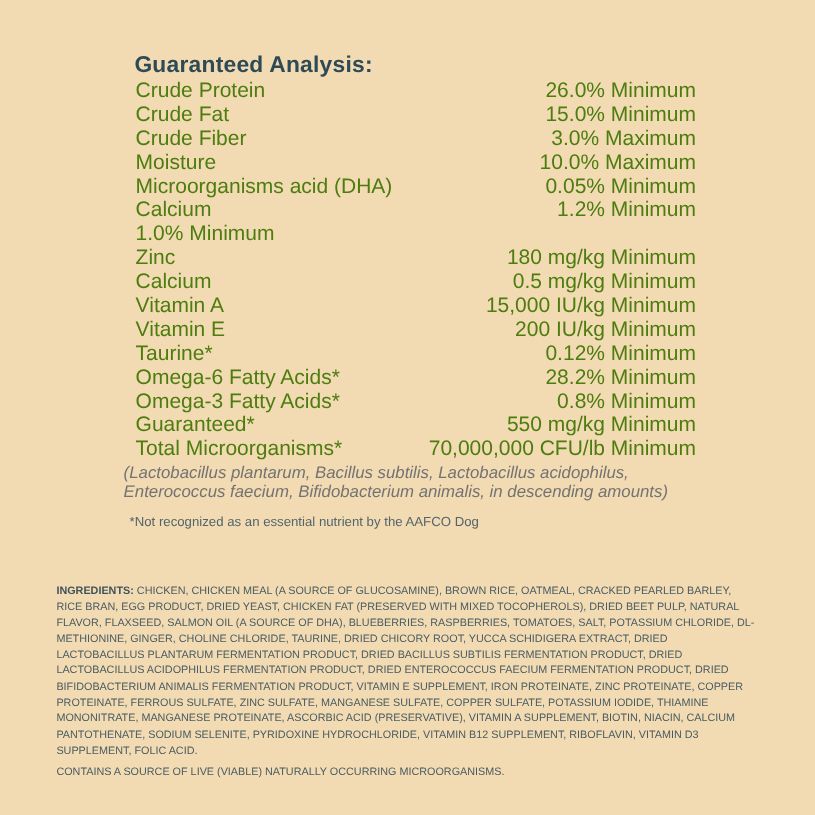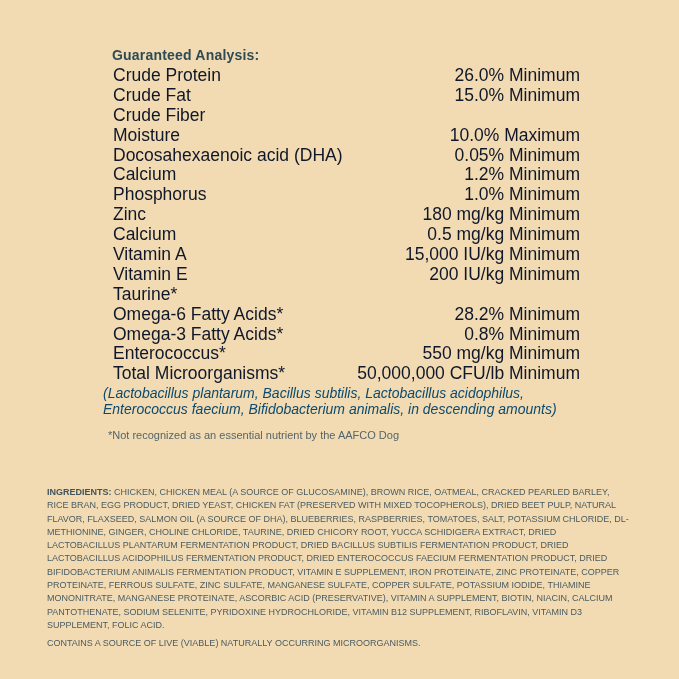--- a/index.html
+++ b/index.html
@@ -14,51 +14,51 @@
     background: #f2dbb2;
     font-family: "Liberation Sans", sans-serif;
     color: #5a6b6f;
     overflow: hidden;
   }
   .ga-title {
     position: absolute;
     left: 112px;
     top: 45px;
     margin: 0;
-    font-size: 14px;
+    font-size: 19px;
     line-height: 20px;
     font-weight: 700;
     color: #2d4a55;
     letter-spacing: 0.2px;
   }
   .ga-table {
     position: absolute;
     left: 113px;
     top: 66px;
     width: 467px;
   }
   .ga-row {
     display: flex;
     justify-content: space-between;
     align-items: baseline;
     height: 19.9px;
     line-height: 19.9px;
     font-size: 17.5px;
-    color: #0f172a;
+    color: #4d7c0f;
     white-space: nowrap;
   }
   .ga-row .ga-value { text-align: right; }
   .ga-note {
     position: absolute;
     left: 103px;
     top: 386px;
     font-size: 14px;
     line-height: 15.5px;
     font-style: italic;
-    color: #0c4a6e;
+    color: #737373;
     white-space: nowrap;
   }
   .footnote {
     position: absolute;
     left: 108px;
     top: 425px;
     font-size: 11px;
     line-height: 21.5px;
     color: #53656b;
     white-space: nowrap;
@@ -98,71 +98,72 @@
     <div class="ga-row">
       <span class="ga-label">Crude Protein</span>
       <span class="ga-value">26.0% Minimum</span>
     </div>
     <div class="ga-row">
       <span class="ga-label">Crude Fat</span>
       <span class="ga-value">15.0% Minimum</span>
     </div>
     <div class="ga-row">
       <span class="ga-label">Crude Fiber</span>
+      <span class="ga-value">3.0% Maximum</span>
     </div>
     <div class="ga-row">
       <span class="ga-label">Moisture</span>
       <span class="ga-value">10.0% Maximum</span>
     </div>
     <div class="ga-row">
-      <span class="ga-label">Docosahexaenoic acid (DHA)</span>
+      <span class="ga-label">Microorganisms acid (DHA)</span>
       <span class="ga-value">0.05% Minimum</span>
     </div>
     <div class="ga-row">
       <span class="ga-label">Calcium</span>
       <span class="ga-value">1.2% Minimum</span>
     </div>
     <div class="ga-row">
-      <span class="ga-label">Phosphorus</span>
       <span class="ga-value">1.0% Minimum</span>
     </div>
     <div class="ga-row">
       <span class="ga-label">Zinc</span>
       <span class="ga-value">180 mg/kg Minimum</span>
     </div>
     <div class="ga-row">
       <span class="ga-label">Calcium</span>
       <span class="ga-value">0.5 mg/kg Minimum</span>
     </div>
     <div class="ga-row">
       <span class="ga-label">Vitamin A</span>
       <span class="ga-value">15,000 IU/kg Minimum</span>
     </div>
     <div class="ga-row">
       <span class="ga-label">Vitamin E</span>
       <span class="ga-value">200 IU/kg Minimum</span>
     </div>
     <div class="ga-row">
       <span class="ga-label">Taurine*</span>
+      <span class="ga-value">0.12% Minimum</span>
     </div>
     <div class="ga-row">
       <span class="ga-label">Omega-6 Fatty Acids*</span>
       <span class="ga-value">28.2% Minimum</span>
     </div>
     <div class="ga-row">
       <span class="ga-label">Omega-3 Fatty Acids*</span>
       <span class="ga-value">0.8% Minimum</span>
     </div>
     <div class="ga-row">
-      <span class="ga-label">Enterococcus*</span>
+      <span class="ga-label">Guaranteed*</span>
       <span class="ga-value">550 mg/kg Minimum</span>
     </div>
     <div class="ga-row">
       <span class="ga-label">Total Microorganisms*</span>
-      <span class="ga-value">50,000,000 CFU/lb Minimum</span>
+      <span class="ga-value">70,000,000 CFU/lb Minimum</span>
     </div>
   </div>
 
   <div class="ga-note">
     <div>(Lactobacillus plantarum, Bacillus subtilis, Lactobacillus acidophilus,</div>
     <div>Enterococcus faecium, Bifidobacterium animalis, in descending amounts)</div>
   </div>
 
   <div class="footnote">
     <div class="fn-line-1">*Not recognized as an essential nutrient by the AAFCO Dog</div>

